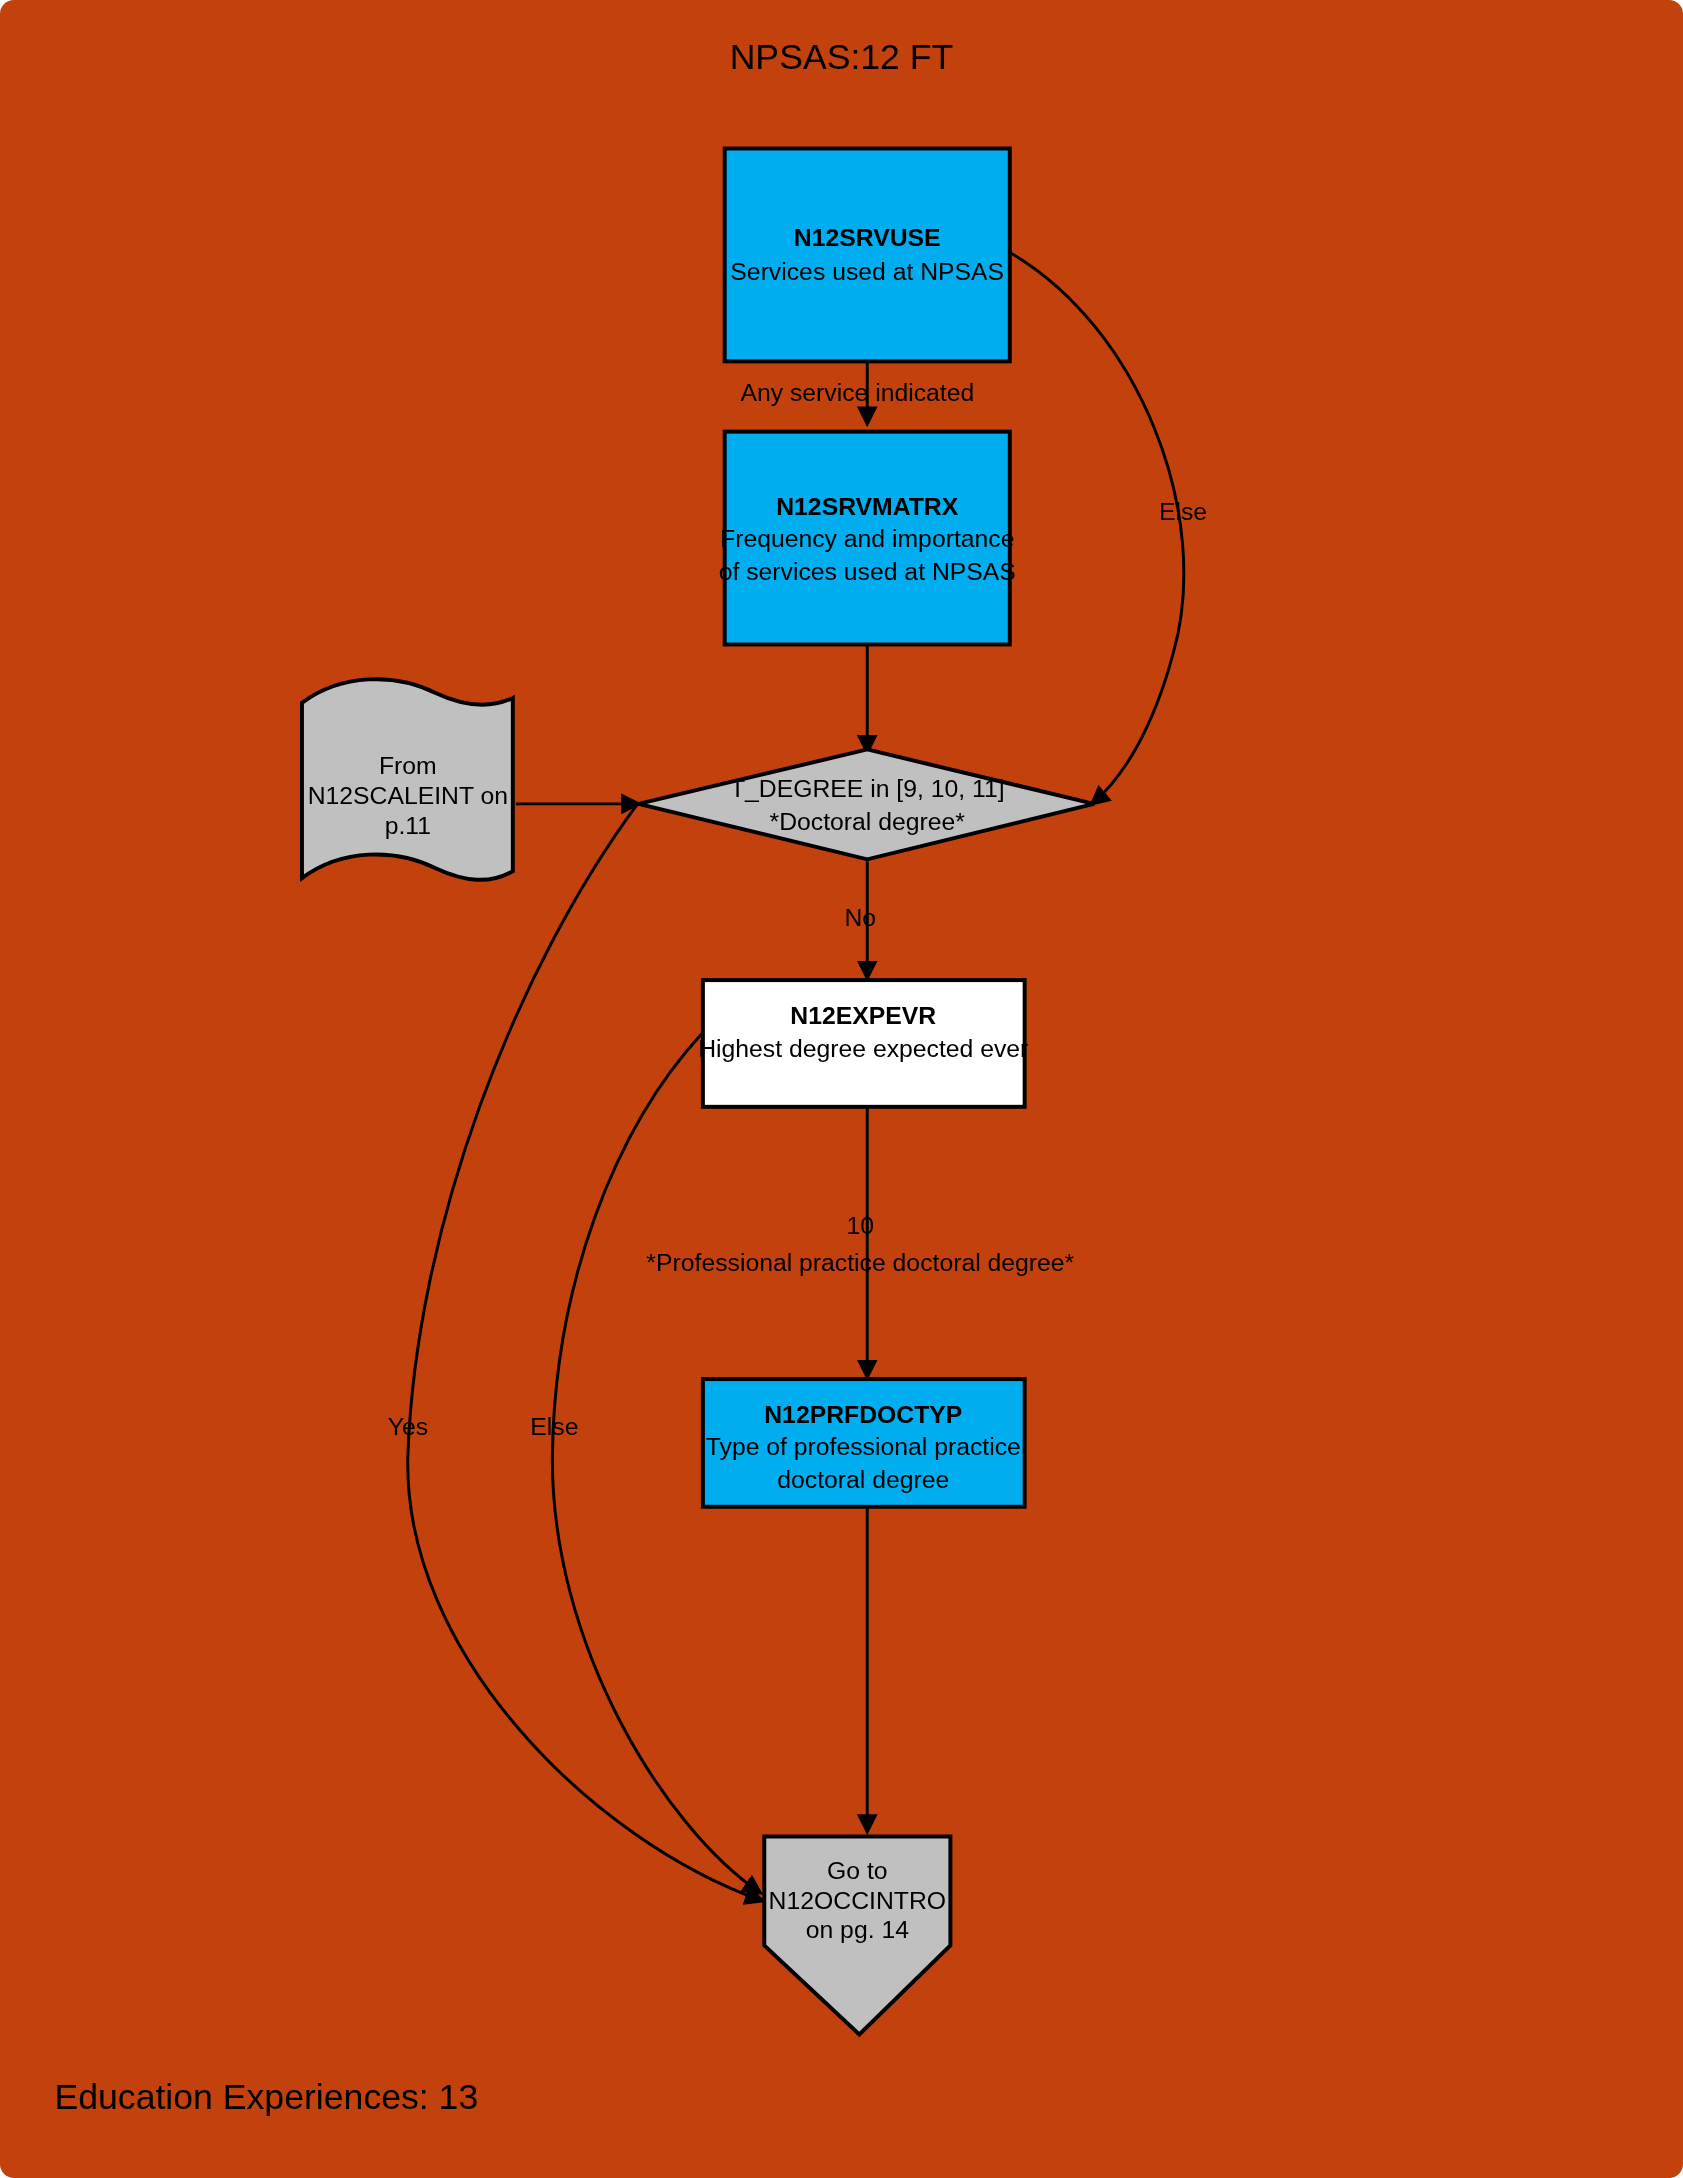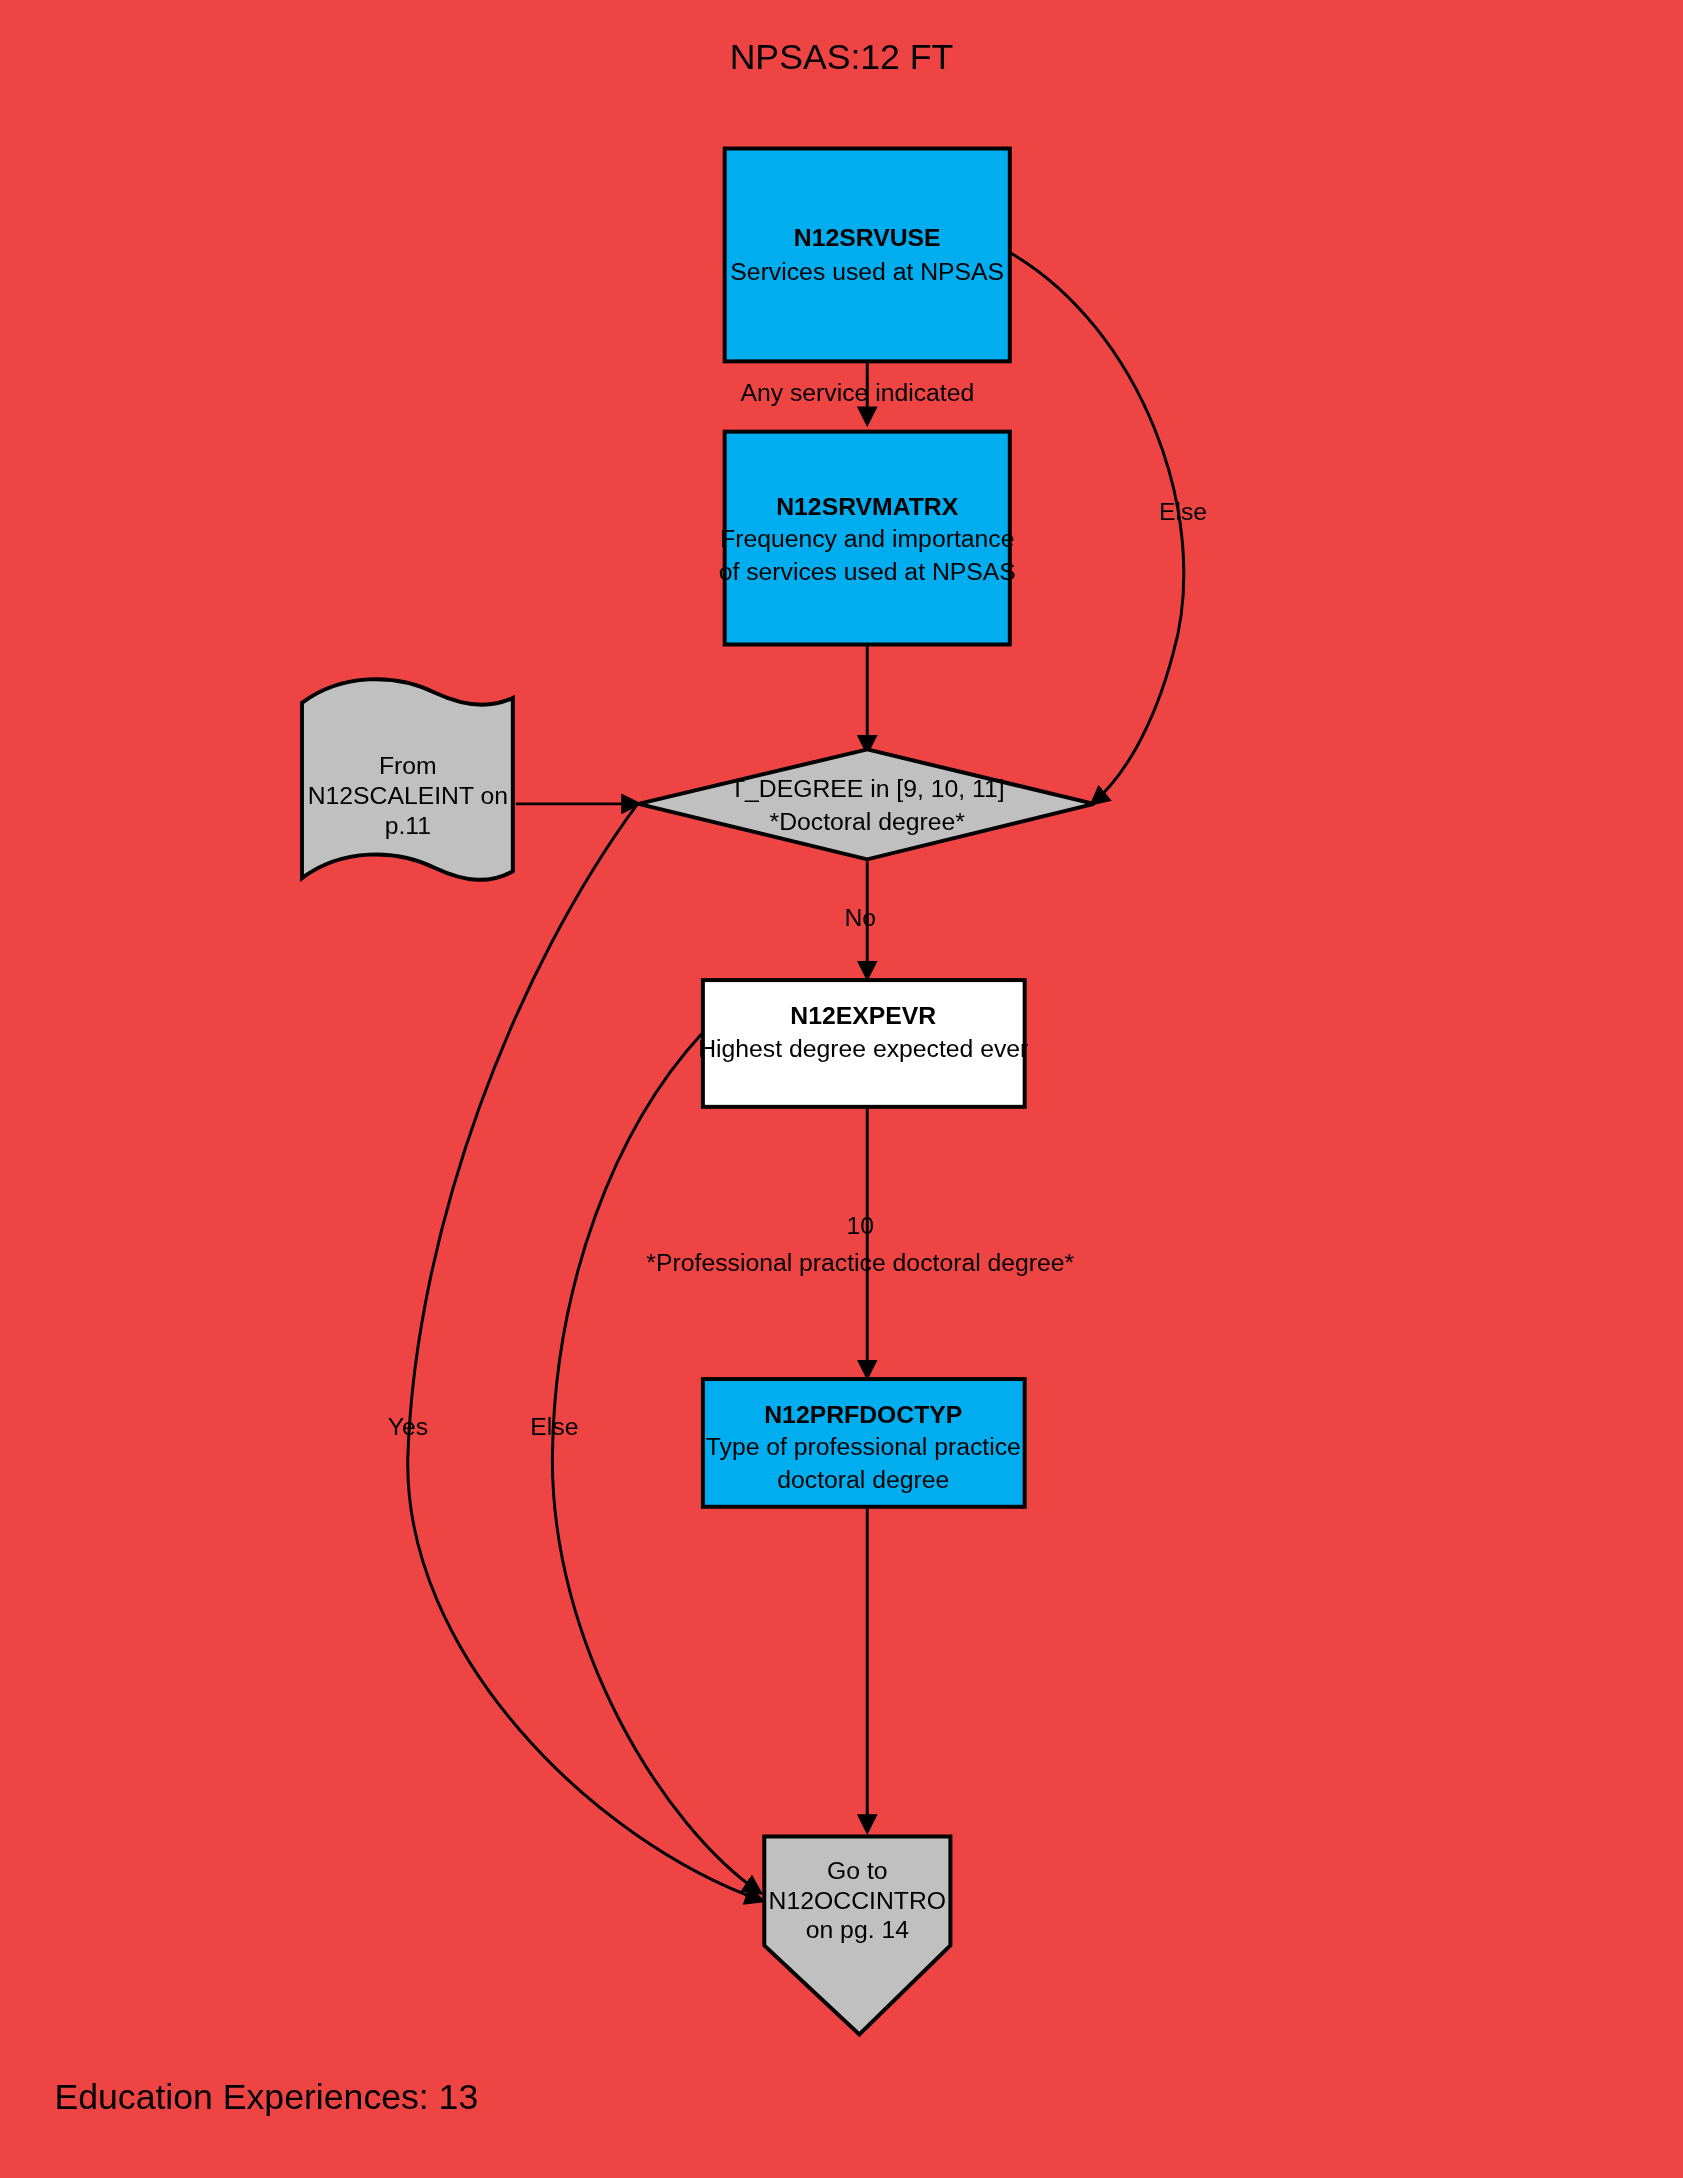--- a/index.html
+++ b/index.html
@@ -8,22 +8,23 @@
     background: #ffffff;
   }
   body {
     font-family: "Liberation Sans", sans-serif;
     color: #000000;
   }
   #page {
     position: relative;
     width: 1683px;
     height: 2178px;
-    background: #ef4444;
+    background: #c2410c;
     overflow: hidden;
+    border-radius: 14px;
   }
   #flow-svg {
     position: absolute;
     left: 0;
     top: 0;
     width: 1683px;
     height: 2178px;
   }
   .node-text {
     font-family: "Liberation Sans", sans-serif;

